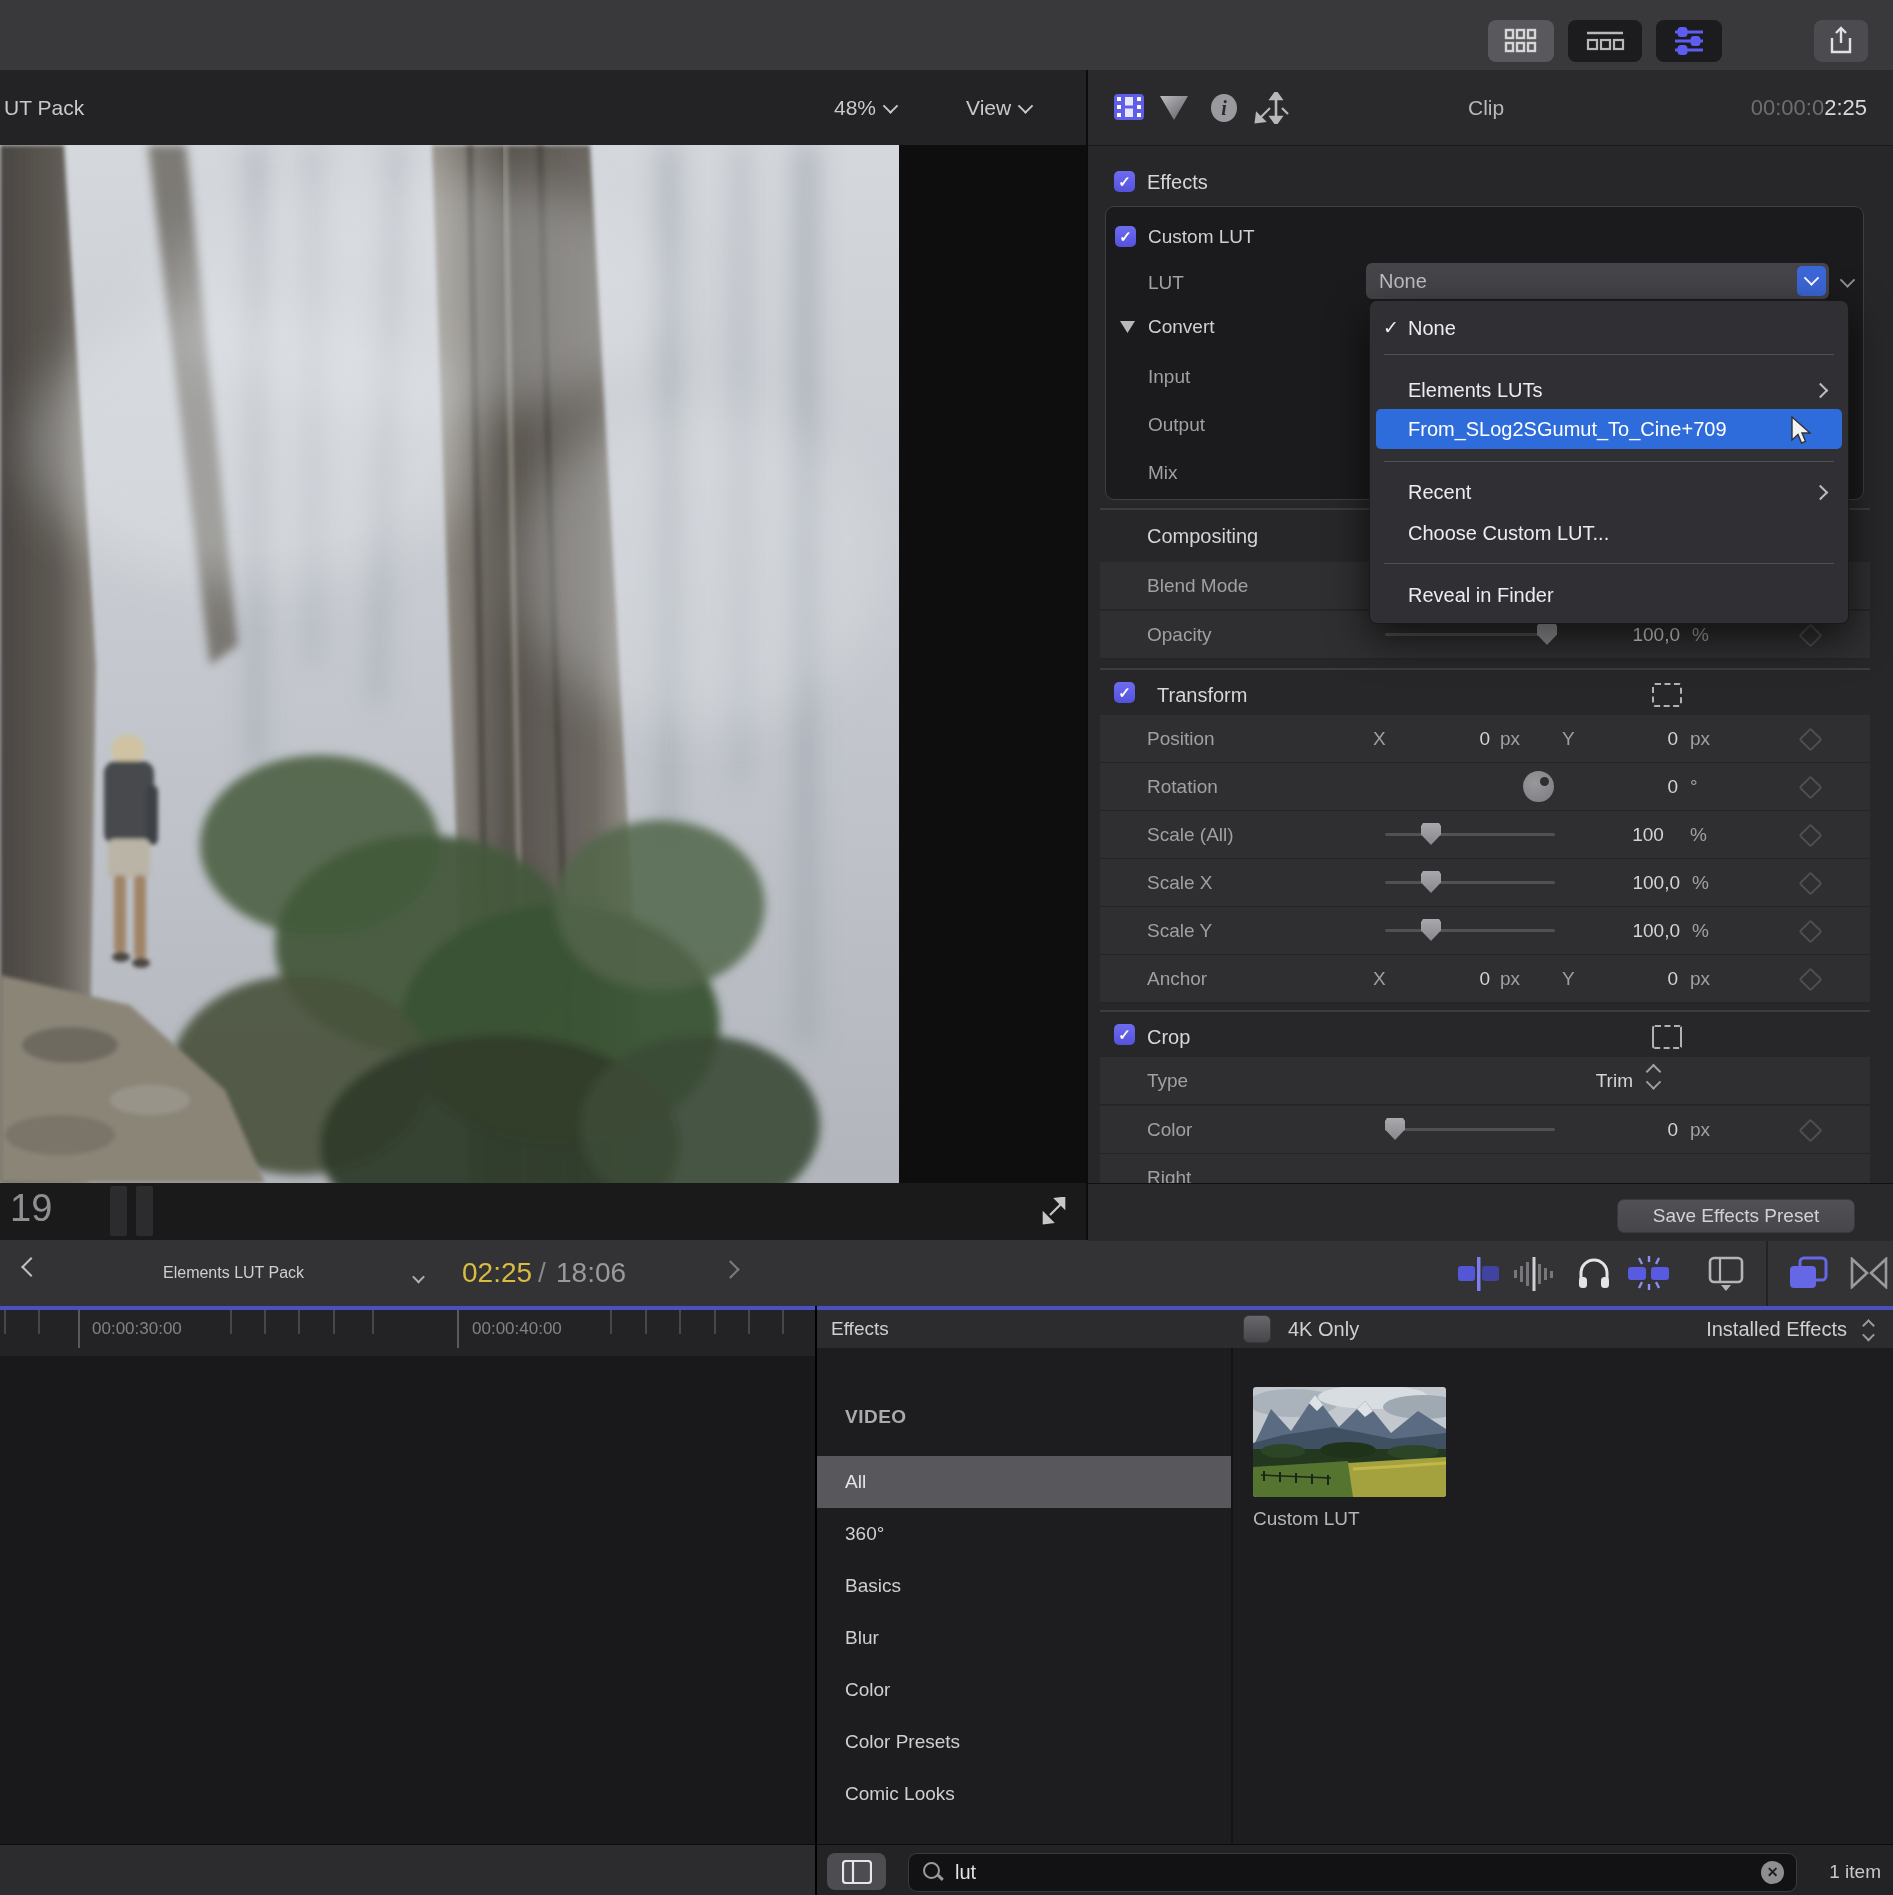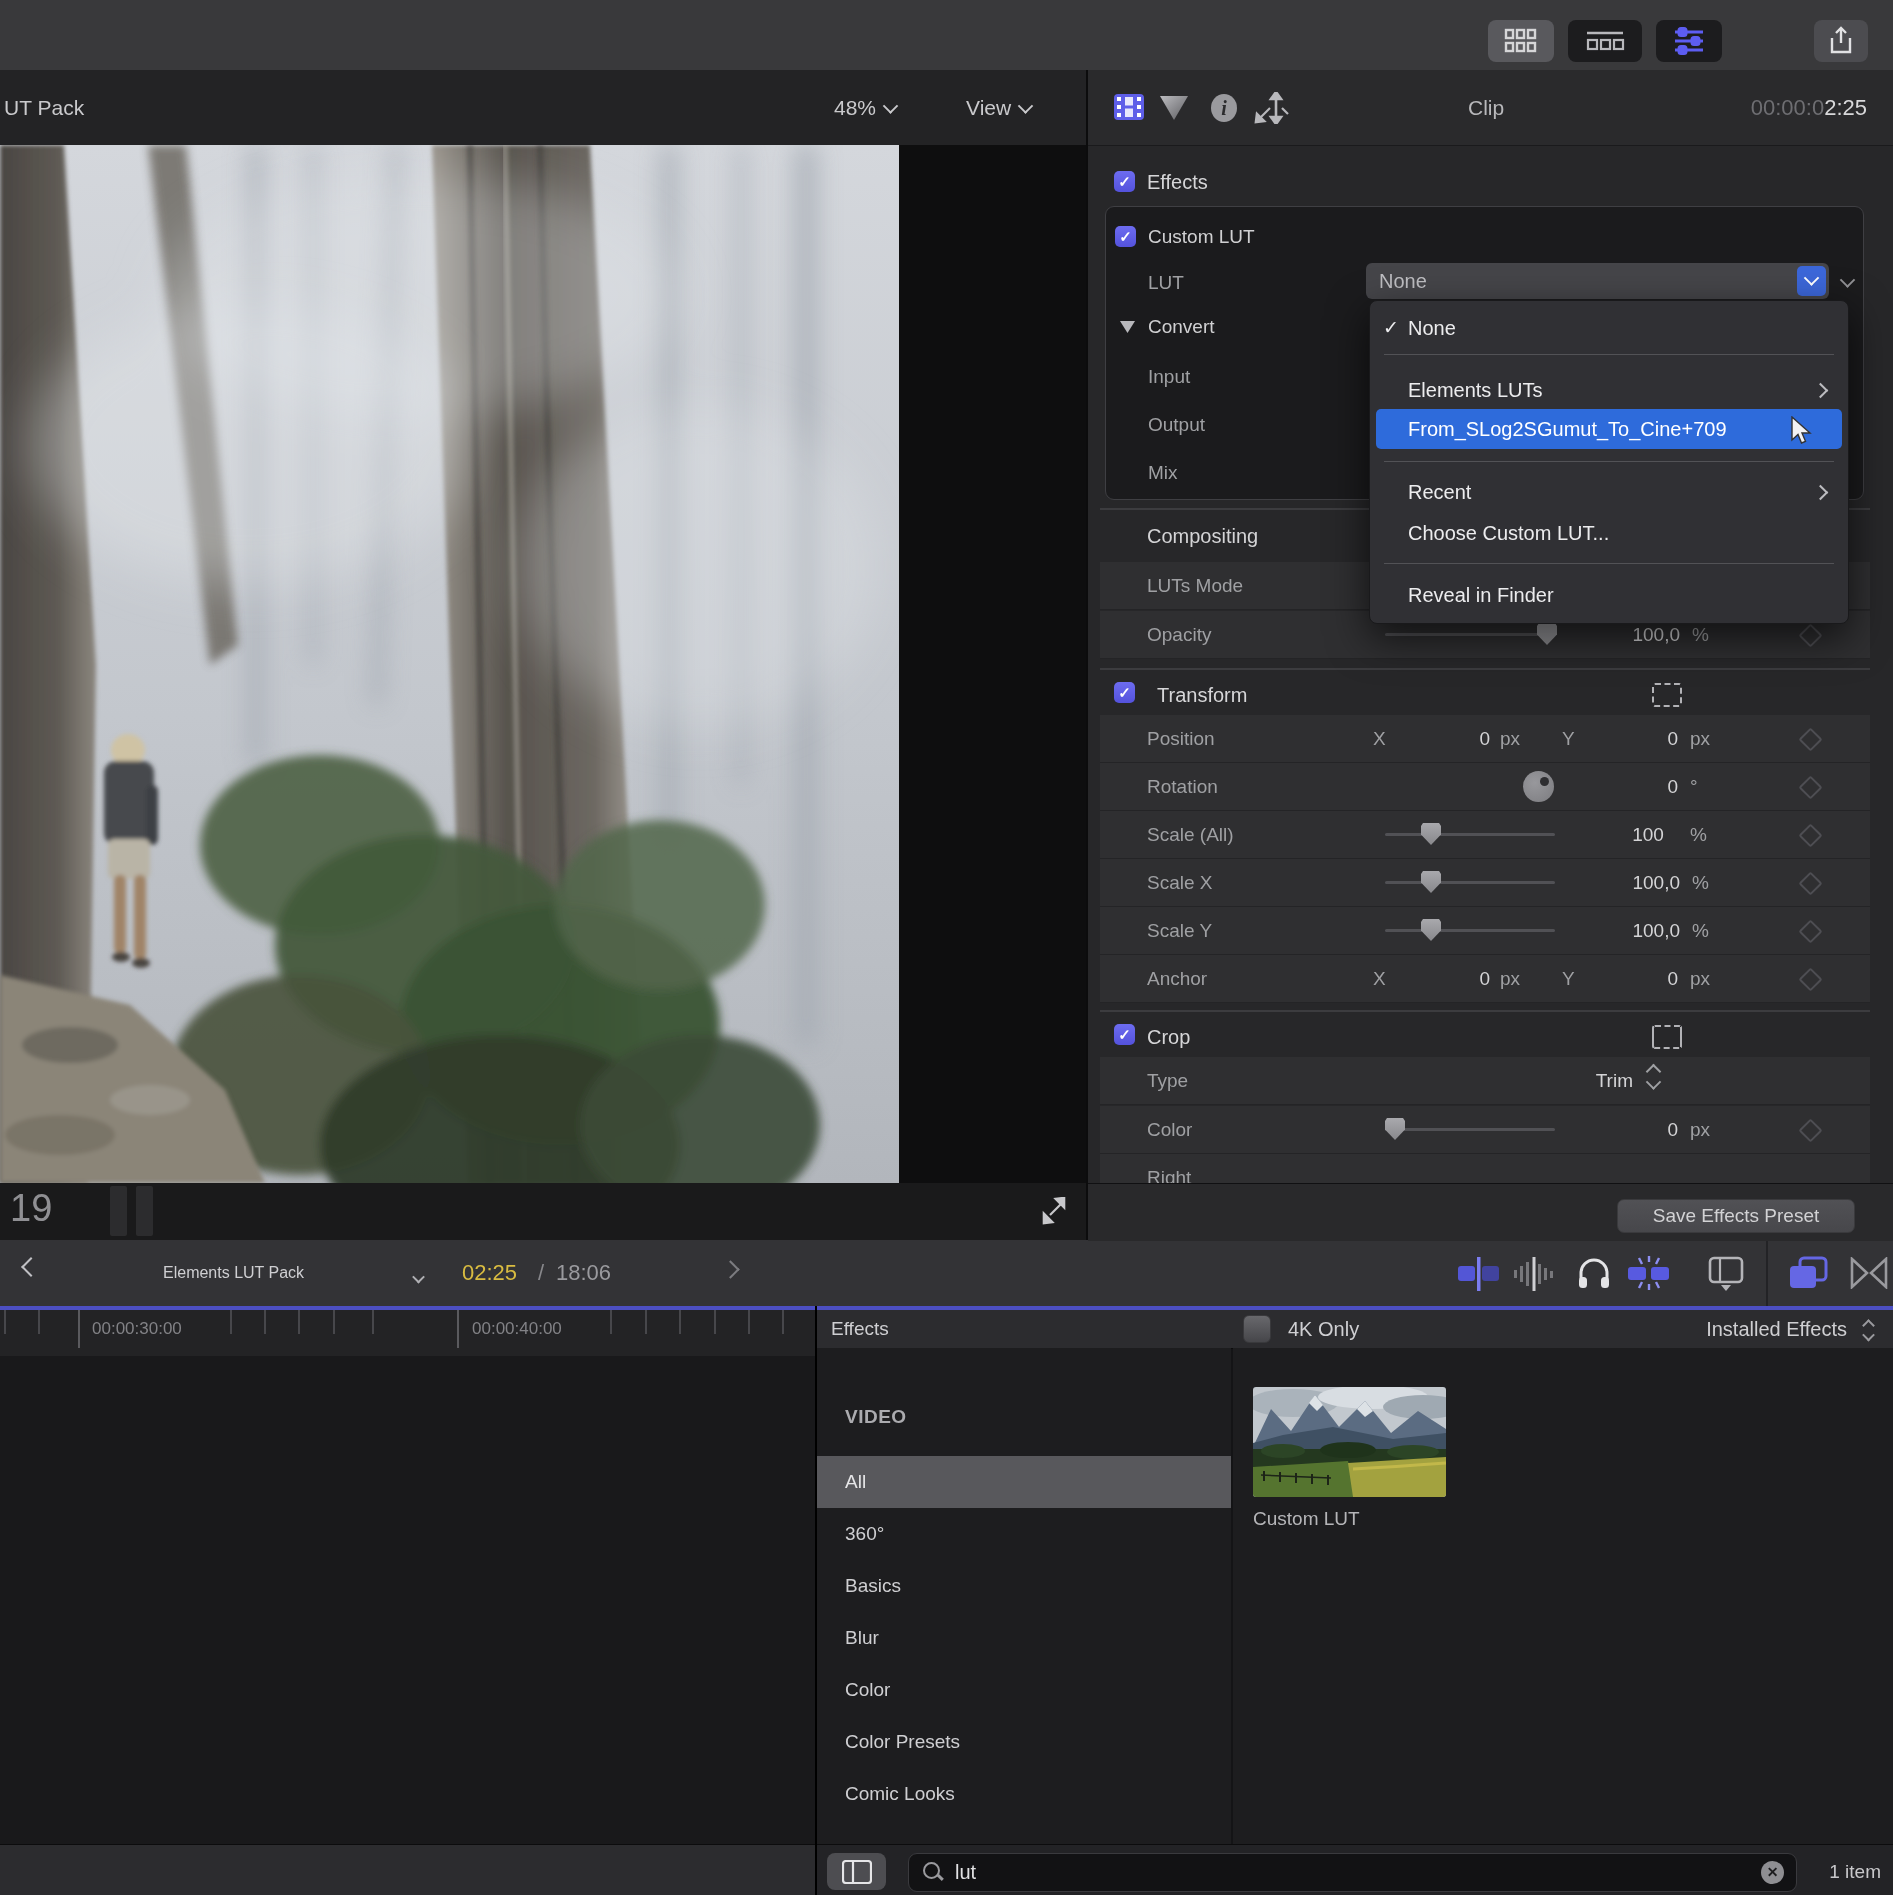--- a/index.html
+++ b/index.html
@@ -62,21 +62,21 @@
   .mi .chk{position:absolute;left:13px;font-size:19px;}
   .mi .sub{position:absolute;right:22px;top:14px;color:#bcbcc0;}
   .mi-hl{position:absolute;left:6px;top:108px;width:466px;height:40px;background:#2e6bdb;border-radius:5px;line-height:40px;font-size:20px;color:#fff;}
   .msep{position:absolute;left:14px;width:450px;height:1px;background:#525256;}
   .savebtn{left:1617px;top:1198px;width:236px;height:32px;background:linear-gradient(#515155,#47474b);
            border:1px solid #3a3a3d;border-radius:7px;text-align:center;line-height:32px;font-size:19px;color:#d2d2d4;}
   .insp-bottombar{left:1088px;top:1183px;width:805px;height:57px;background:#29292b;border-top:1px solid #101012;z-index:10;}
   
   .tl-toolbar{left:0;top:1240px;width:1893px;height:66px;background:#333336;}
   .tl-title{position:absolute;left:163px;top:0;height:66px;line-height:66px;font-size:16px;color:#cfcfd2;}
-  .tl-tc{position:absolute;top:0;height:66px;line-height:66px;font-size:22px;}
+  .tl-tc{position:absolute;top:0;height:66px;line-height:66px;font-size:28px;}
   .blue-line{left:0;top:1306px;width:1893px;height:4px;background:#4c4fc2;}
   
   .ruler{left:0;top:1310px;width:815px;height:46px;background:#232325;}
   .tick{position:absolute;top:0;width:2px;background:#47474b;}
   .tick.tall{background:#5a5a5e;}
   .ruler-lbl{position:absolute;top:9px;font-size:17px;color:#828286;}
   .tl-body{left:0;top:1356px;width:815px;height:488px;background:#19191b;}
   .tl-strip{left:0;top:1844px;width:815px;height:51px;background:#2c2c2f;border-top:1px solid #0c0c0d;}
   .vdivider{left:815px;top:1306px;width:2px;height:589px;background:#000;}
   
@@ -336,21 +336,21 @@
   <span class="g-lbl" style="top:194px;">Output</span>
   <span class="g-lbl" style="top:242px;">Mix</span>
 </div>
 
 <div class="abs sep" style="top:508px;"></div>
 
 <div class="abs" style="left:1100px;top:514px;width:770px;height:46px;">
   <span class="sect-lbl">Compositing</span>
 </div>
 <div class="abs row" style="top:562px;">
-  <span class="lbl">LUTs Mode</span>
+  <span class="lbl">Blend Mode</span>
 </div>
 <div class="abs row" style="top:611px;">
   <span class="lbl">Opacity</span>
   <div class="track">
       <div class="thumb" style="left:152px;"></div>
     </div>
   <span class="val" style="left:520px;width:60px;">100,0</span>
   <span class="unit" style="left:592px;">%</span>
   <div class="dia"></div>
 </div>

